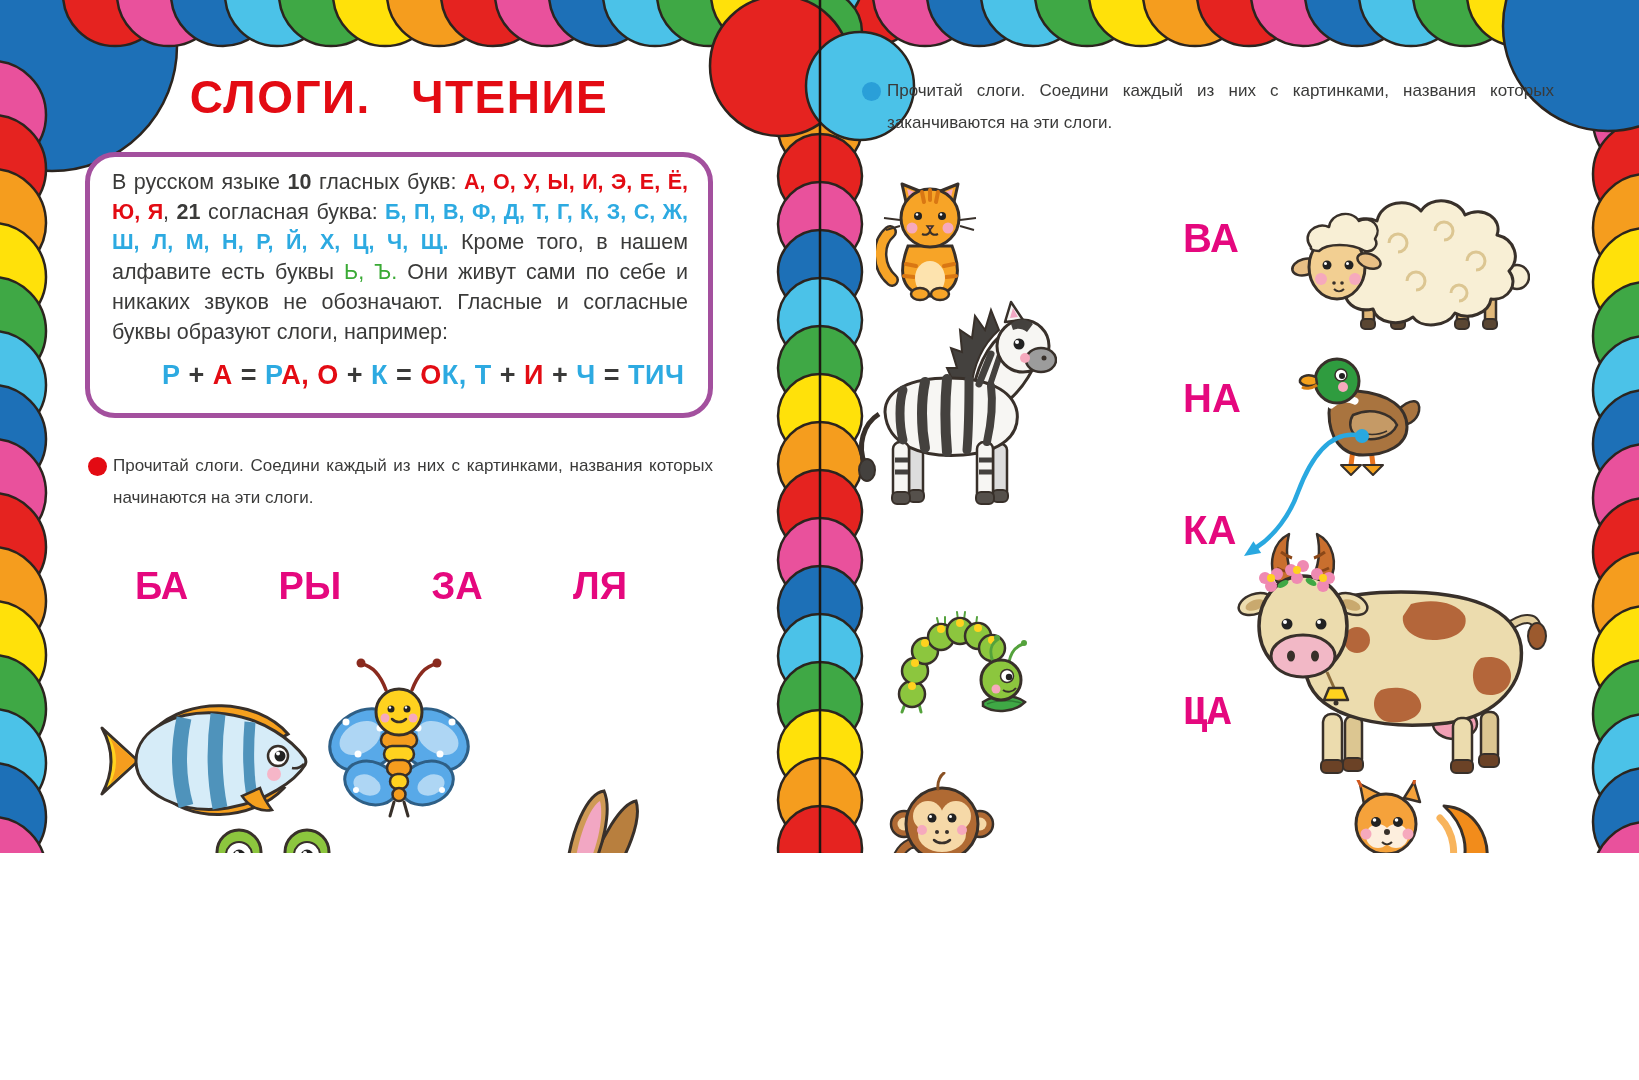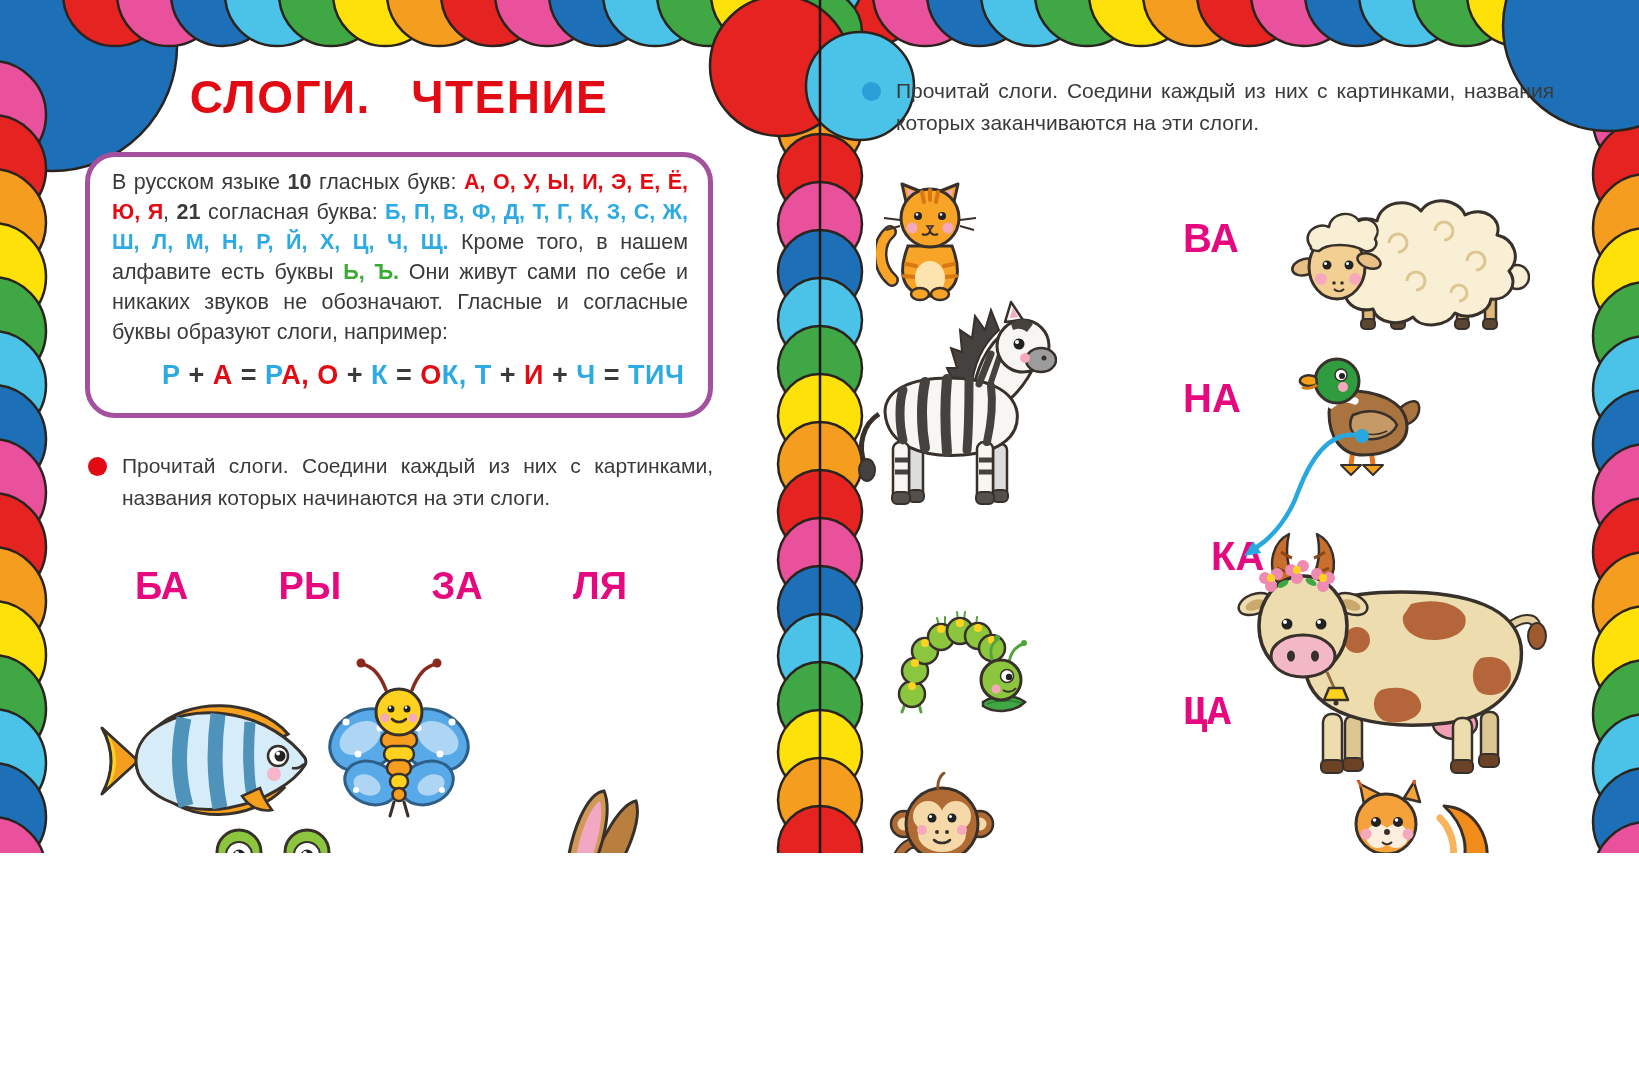--- a/index.html
+++ b/index.html
@@ -12,23 +12,23 @@
          font-size:46px;font-weight:700;letter-spacing:1.5px;word-spacing:26px;color:var(--title-red);}
 
   .info-box{position:absolute;left:85px;top:152px;width:628px;height:266px;box-sizing:border-box;
             border:5px solid var(--box-border-purple);border-radius:30px;background:#fff;
             padding:10px 20px 8px 22px;overflow:hidden;}
   .info-text{margin:0;font-size:21.5px;line-height:30px;text-align:justify;color:var(--text-dark);}
   .formula{margin:12px 0 0 50px;font-size:27px;line-height:32px;font-weight:700;letter-spacing:0.5px;}
   .run-b{font-weight:700;color:var(--text-dark);}
   .run-r{font-weight:700;color:var(--vowel-red);}
   .run-bl{font-weight:700;color:var(--consonant-blue);}
-  .run-g{font-weight:700;color:var(--sign-green);}
-
-  .task{position:absolute;display:flex;gap:15px;font-size:21px;line-height:32px;
+  .run-g{font-weight:400;color:var(--sign-green);}
+
+  .task{position:absolute;display:flex;gap:6px;font-size:17px;line-height:32px;
         text-align:justify;color:var(--text-dark);}
   .task p{margin:0;}
   .task-left{left:88px;top:450px;width:625px;}
   .task-right{left:862px;top:75px;width:692px;}
   .bullet{flex:0 0 auto;width:19px;height:19px;border-radius:50%;margin-top:7px;}
   .bullet-red{background:var(--title-red);}
   .bullet-blue{background:var(--bullet-right-blue);}
 
   .syll{font-weight:700;color:var(--syllable-magenta);}
   .syll-row-left{position:absolute;left:135px;top:565px;width:492px;display:flex;
@@ -338,21 +338,21 @@
 
     <div>
 
       <div class="task task-right">
         <span class="bullet bullet-blue"></span>
         <p>Прочитай слоги. Соедини каждый из них с картинками, названия которых заканчиваются на эти слоги.</p>
       </div>
 
       <span class="syll syll-right" style="top:216px;">ВА</span>
       <span class="syll syll-right" style="top:376px;">НА</span>
-      <span class="syll syll-right" style="top:534px;margin-left:28px;">КА</span>
+      <span class="syll syll-right" style="top:508px;">КА</span>
       <span class="syll syll-right" style="top:691px;font-family:Liberation Mono, monospace;">ЦА</span>
       <span class="syll syll-right" style="top:846px;">РА</span>
 
       <div class="pic" style="left:876px;top:180px;width:108px;height:126px;">
         <svg viewBox="0 0 108 126">
           <path d="M16,100 C2,88 0,64 14,52" fill="none" stroke="#38302a" stroke-width="14" stroke-linecap="round"></path>
           <path d="M16,100 C2,88 0,64 14,52" fill="none" stroke="#f7a427" stroke-width="9" stroke-linecap="round"></path>
           <path d="M32,66 C22,92 24,114 54,116 C84,114 86,92 76,66 Z" fill="#f7a427" stroke="#38302a" stroke-width="3"></path>
           <path d="M30,84 L40,86 M28,96 L38,97 M78,84 L68,86 M80,96 L70,97" stroke="#d97713" stroke-width="4" stroke-linecap="round"></path>
           <ellipse cx="54" cy="98" rx="15" ry="17" fill="#fde3ae"></ellipse>

